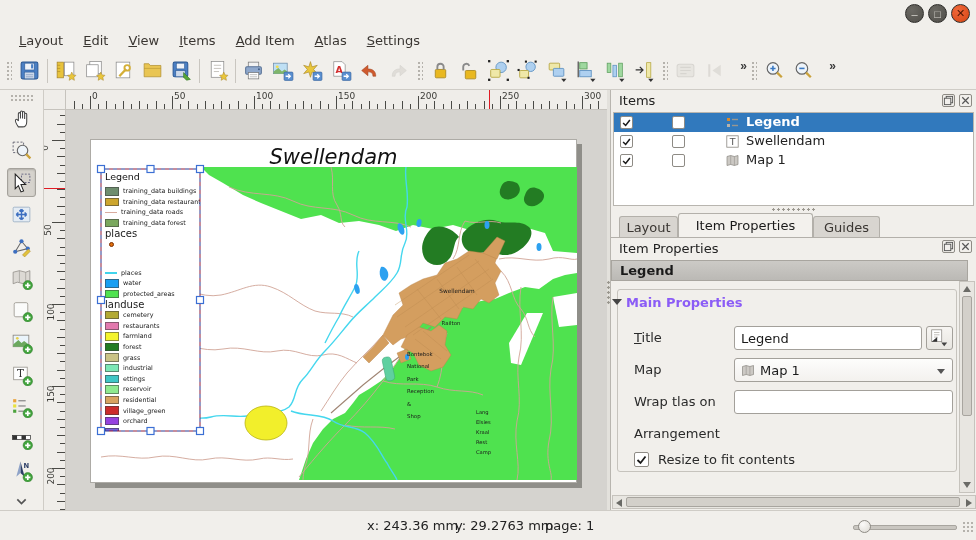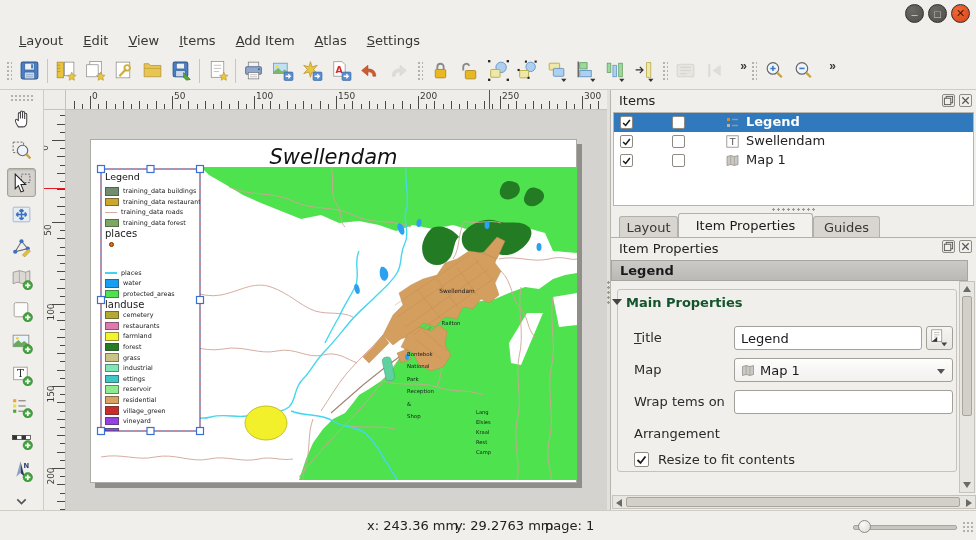--- a/index.html
+++ b/index.html
@@ -76,21 +76,21 @@
   .it-label{position:absolute;left:132px;top:1px;color:#222;}
   #items-splitter{position:absolute;left:160px;top:117px;width:46px;height:5px;background-image:radial-gradient(#9a978f 1px,transparent 1.2px);background-size:5px 5px;}
   
   #panel-tabs{position:absolute;left:0;top:124px;width:366px;height:24px;border-bottom:1px solid #b3b0aa;box-sizing:border-box;}
   .tab{position:absolute;bottom:0;height:21px;background:#d8d5d0;border:1px solid #b3b0aa;border-bottom:none;border-radius:3px 3px 0 0;font-size:13px;color:#3a3632;display:flex;align-items:center;justify-content:center;box-sizing:border-box;}
   .tab.active{height:24px;background:#f3f1ed;color:#1a1a1a;}
   
   #legend-header{position:absolute;left:0;top:170px;width:357px;height:21px;background:linear-gradient(#cccac6,#bbb9b5);border:1px solid #a8a59f;box-sizing:border-box;}
   #legend-header .txt{position:absolute;left:8px;top:2px;font-size:13px;font-weight:bold;color:#1a1a1a;}
   #main-props-box{position:absolute;left:6px;top:199px;width:340px;height:183px;border:1px solid #c6c3bd;border-radius:3px;box-sizing:border-box;}
-  #section-head{position:absolute;left:8px;top:5px;font-size:13px;font-weight:bold;color:#14532d;}
+  #section-head{position:absolute;left:8px;top:5px;font-size:13px;font-weight:bold;color:#8b5cf6;}
   #section-tri{position:absolute;left:-14px;top:4px;width:0;height:0;border-left:5px solid transparent;border-right:5px solid transparent;border-top:6px solid #444;}
   .prop-label{position:absolute;left:16px;font-size:13px;color:#2a2a2a;}
   .prop-input{position:absolute;left:116px;height:24px;border:1px solid #a3a09a;border-radius:3px;background:#fff;font-size:13px;font-family:inherit;color:#1a1a1a;padding:0 6px;box-sizing:border-box;}
   .combo{position:absolute;left:116px;width:219px;height:24px;border:1px solid #a3a09a;border-radius:3px;background:linear-gradient(#fdfdfc,#f3f1ee);box-sizing:border-box;display:flex;align-items:center;gap:5px;padding-left:6px;font-size:13px;color:#1a1a1a;}
   .combo .arrow{position:absolute;right:7px;top:10px;width:0;height:0;border-left:4px solid transparent;border-right:4px solid transparent;border-top:5px solid #555;}
   .combo svg{width:14px;height:13px;}
   #dd-btn{position:absolute;left:308px;top:0;width:27px;height:24px;border:1px solid #a3a09a;border-radius:3px;background:linear-gradient(#f7f5f2,#e8e6e1);padding:1px;}
   #dd-btn svg{width:22px;height:20px;display:block;}
   .chk{position:absolute;width:15px;height:15px;background:#fff;border:1px solid #8e8b85;border-radius:2px;box-sizing:border-box;}
   .chk svg{width:13px;height:13px;display:block;}
@@ -753,21 +753,21 @@
             <div class="lg-row swatch">
               <span class="lg-sw" style="background: rgb(216, 163, 96);"></span>
               <span class="lg-label">residential</span>
             </div>
             <div class="lg-row swatch">
               <span class="lg-sw" style="background: rgb(204, 43, 43);"></span>
               <span class="lg-label">village_green</span>
             </div>
             <div class="lg-row swatch">
               <span class="lg-sw" style="background: rgb(149, 65, 223);"></span>
-              <span class="lg-label">vineyard</span>
+              <span class="lg-label">orchard</span>
             </div>
             <div class="lg-row swatch">
               <span class="lg-sw" style="background: rgb(122, 95, 217);"></span>
               <span class="lg-label"></span>
             </div>
           </div>
       </div>
       <svg id="legend-selection" viewBox="0 0 112 275">
         <rect x="6" y="6" width="99" height="262" fill="none" stroke="#8b1a3a" stroke-width="1" stroke-dasharray="4 4"></rect>
         <rect x="6" y="6" width="99" height="262" fill="none" stroke="#2b3990" stroke-width="1" stroke-dasharray="4 4" stroke-dashoffset="4"></rect>
@@ -900,21 +900,21 @@
       <span class="prop-label" style="top:72px;">Map</span>
       <div class="combo" style="top:68px;">
         <svg viewBox="0 0 13 13">
             <path d="M1 2.5 L4.7 1.5 L8.4 2.5 L12 1.5 L12 10.5 L8.4 11.5 L4.7 10.5 L1 11.5 Z" fill="#ccc9c4" stroke="#8a8781" stroke-width="0.7"></path>
             <path d="M4.7 1.5 V10.5 M8.4 2.5 V11.5" stroke="#8a8781" stroke-width="0.5"></path>
           </svg>
         <span>Map 1</span>
           <span class="arrow"></span>
       </div>
 
-      <span class="prop-label" style="top:104px;">Wrap tems on</span>
+      <span class="prop-label" style="top:104px;">Wrap tlas on</span>
       <input class="prop-input" style="top: 100px; width: 219px;" value="">
 
       <span class="prop-label" style="top:136px;">Arrangement</span>
 
       <span class="chk" id="resize-chk" style="left:16px;top:162px;">
           <svg viewBox="0 0 13 13">
             <path d="M2.5 7 L5.5 10 L10.5 3.5" stroke="#1a1a1a" stroke-width="1.8" fill="none"></path>
           </svg>
         </span>
       <span class="prop-label" style="left:40px;top:162px;">Resize to fit contents</span>

